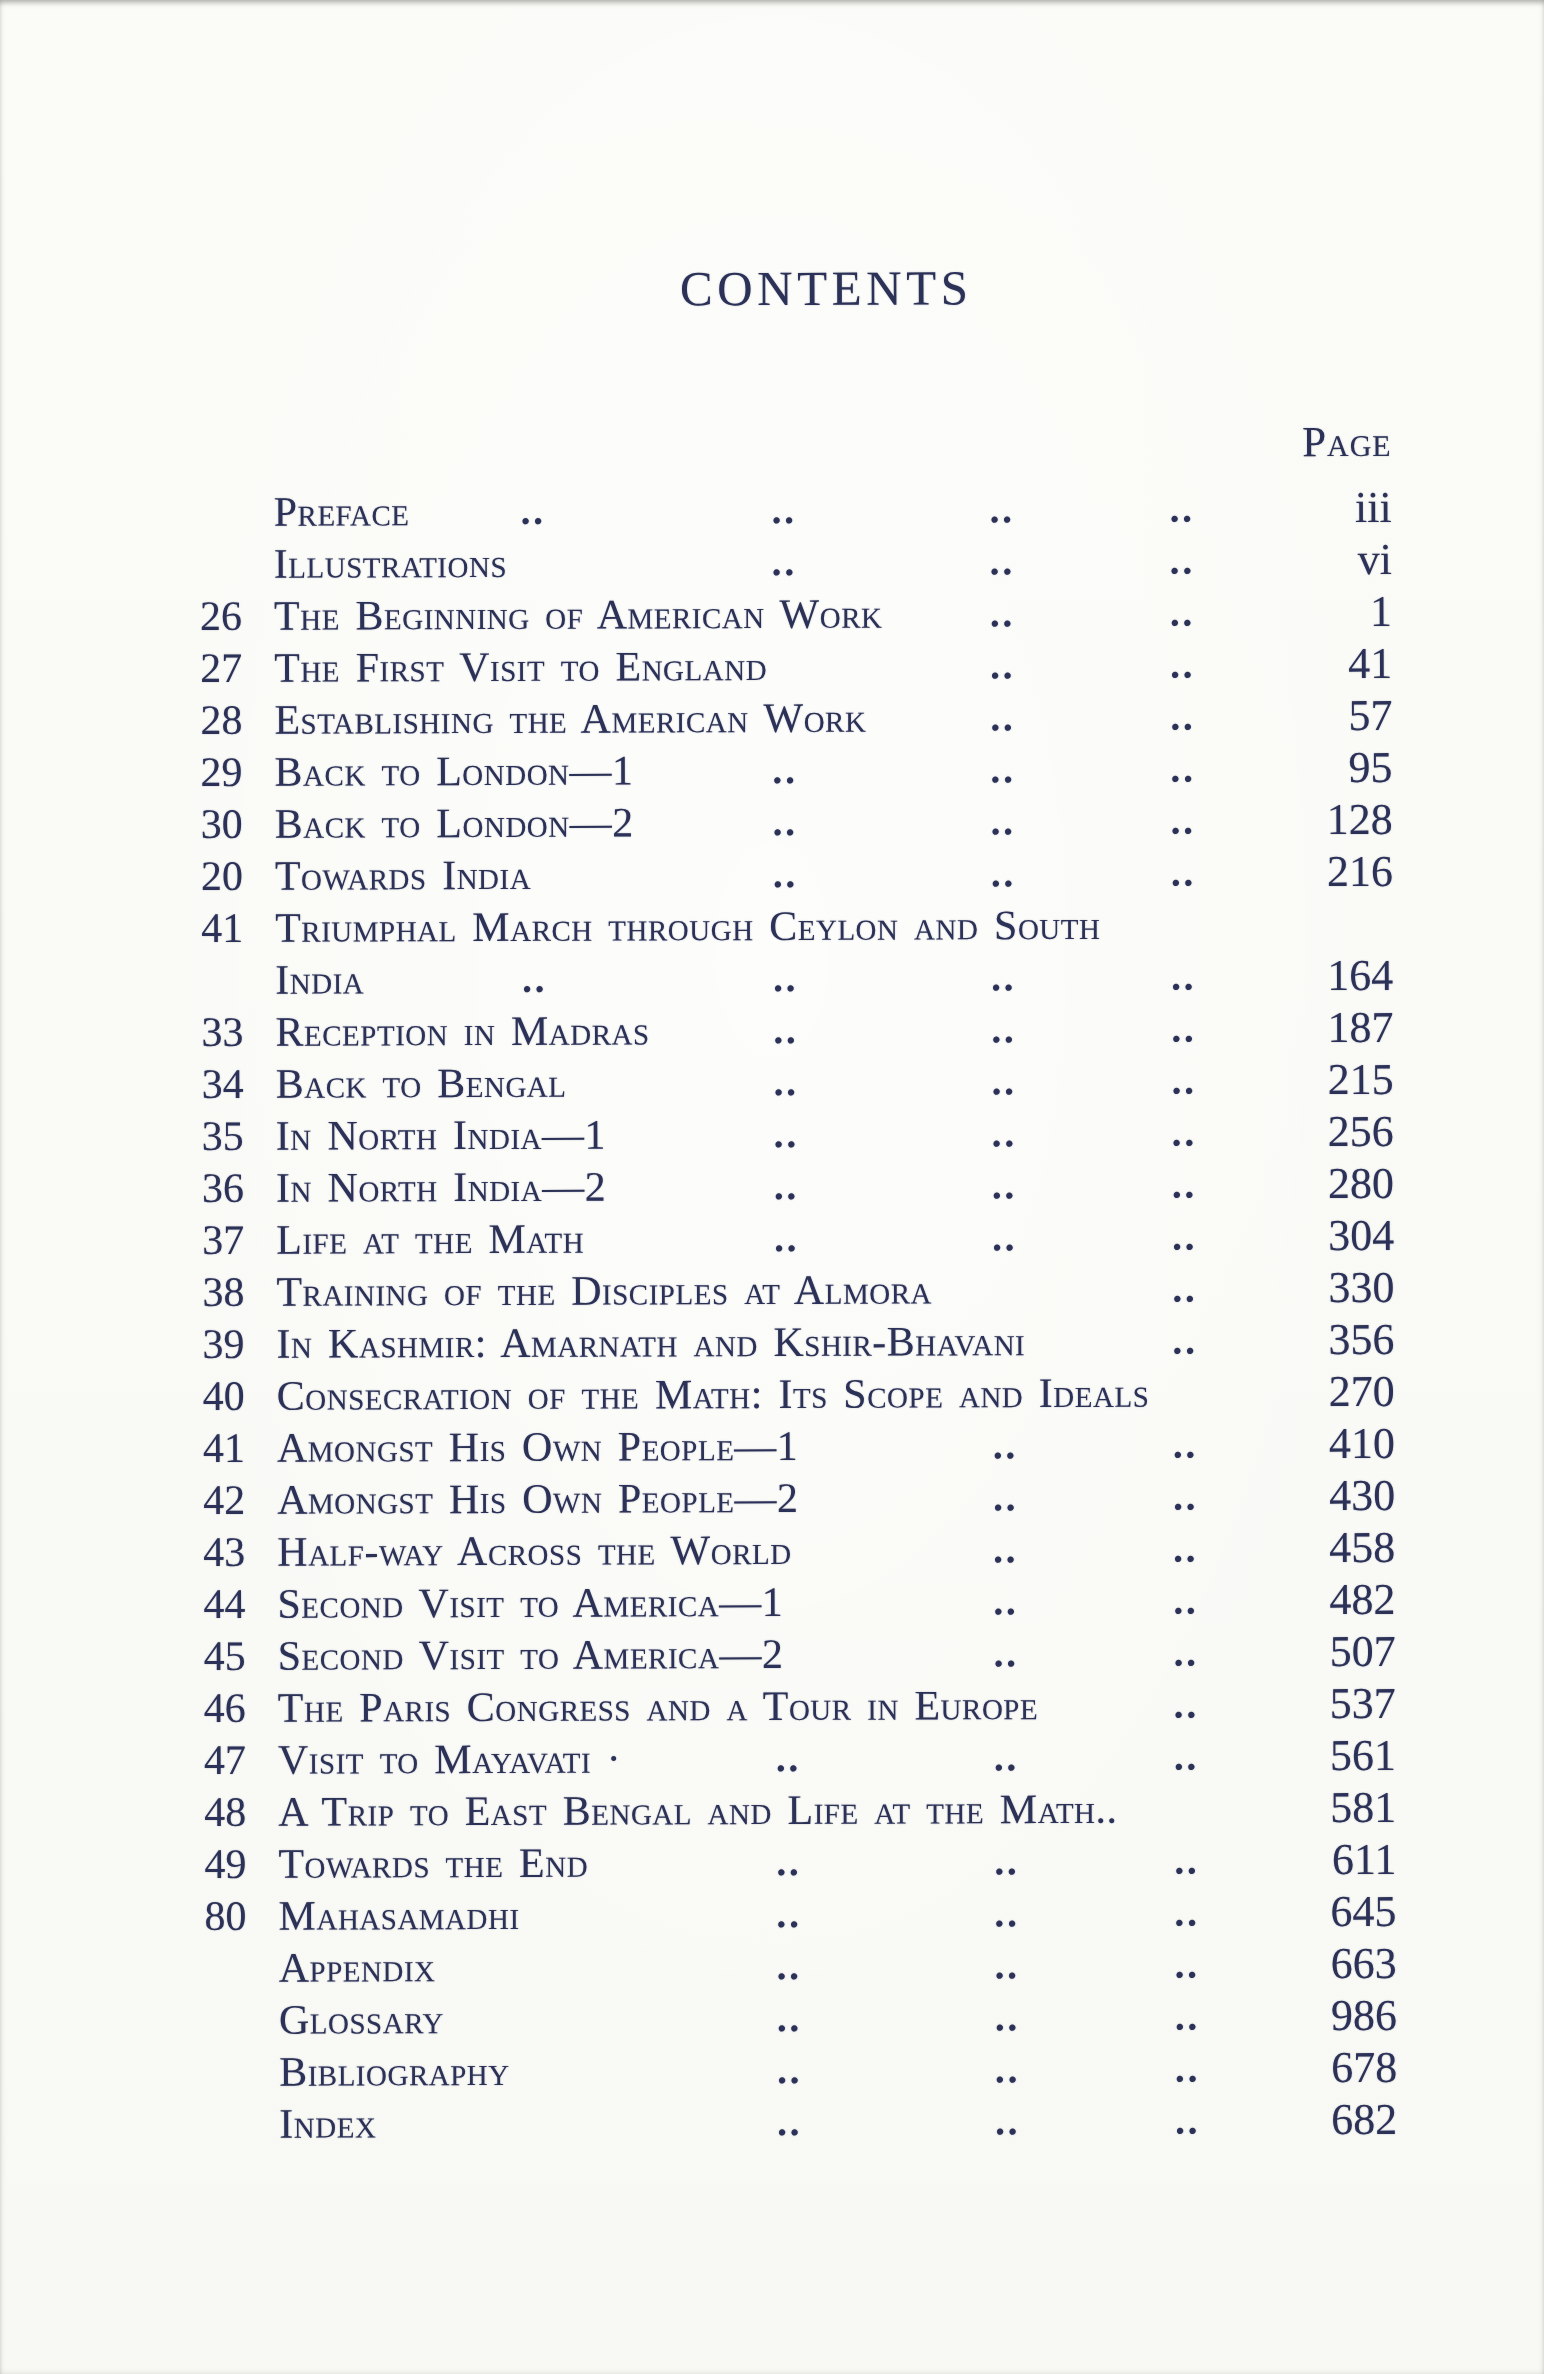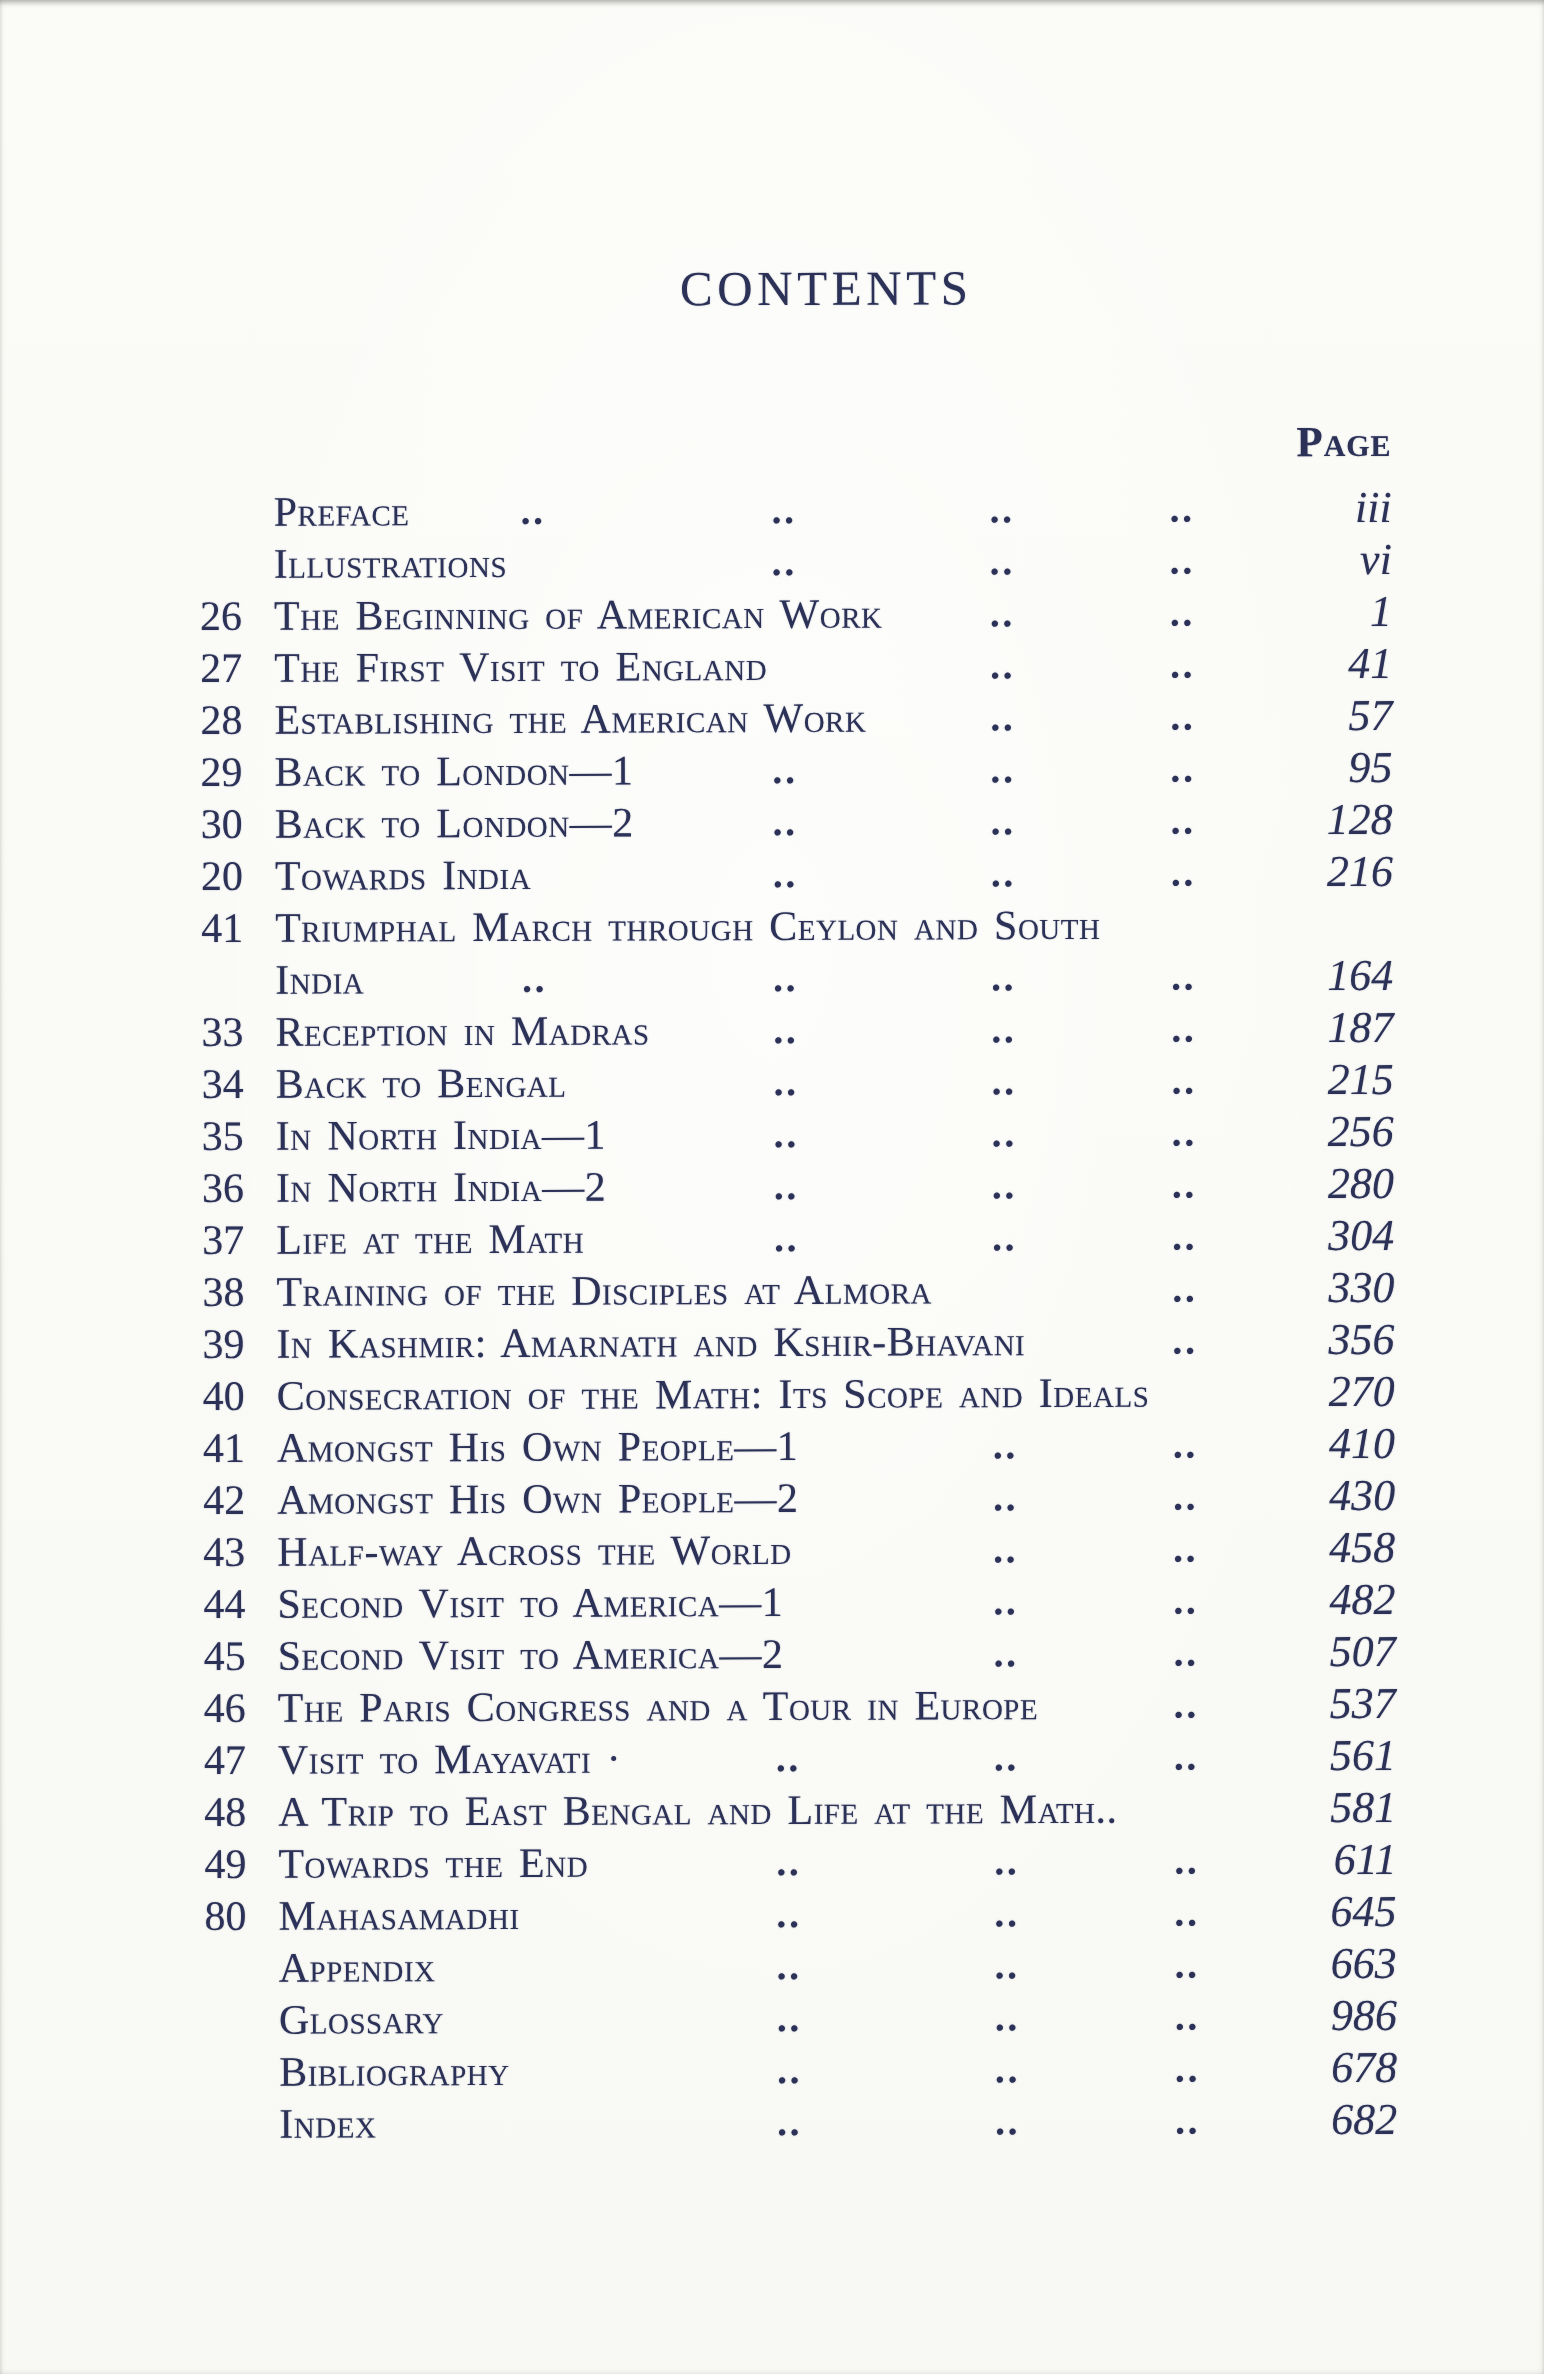--- a/index.html
+++ b/index.html
@@ -34,21 +34,20 @@
     letter-spacing:4.6px;
     white-space:nowrap;
   }
   .col-header{
     position:absolute;
     top:419px;left:1234px;width:160px;
     text-align:right;
     font-variant:small-caps;
     font-size:43px;
     letter-spacing:0.9px;
-    font-weight:bold;
   }
   .toc{
     position:absolute;
     top:484px;left:0;width:1544px;
   }
   .row{
     position:relative;
     height:52px;line-height:52px;
     width:1544px;
   }
@@ -68,21 +67,20 @@
   .dots{
     position:absolute;top:0;
     font-size:39px;
     letter-spacing:2.8px;
     font-weight:bold;
   }
   .pg{
     position:absolute;left:1234px;top:0;width:160px;
     text-align:right;
     font-size:44px;
-    font-style:italic;
   }
 </style>
 </head>
 <body>
 
 <div class="page">
   <div class="content">
     <div class="book-title">CONTENTS</div>
     <div class="col-header">Page</div>
     <div class="toc">

